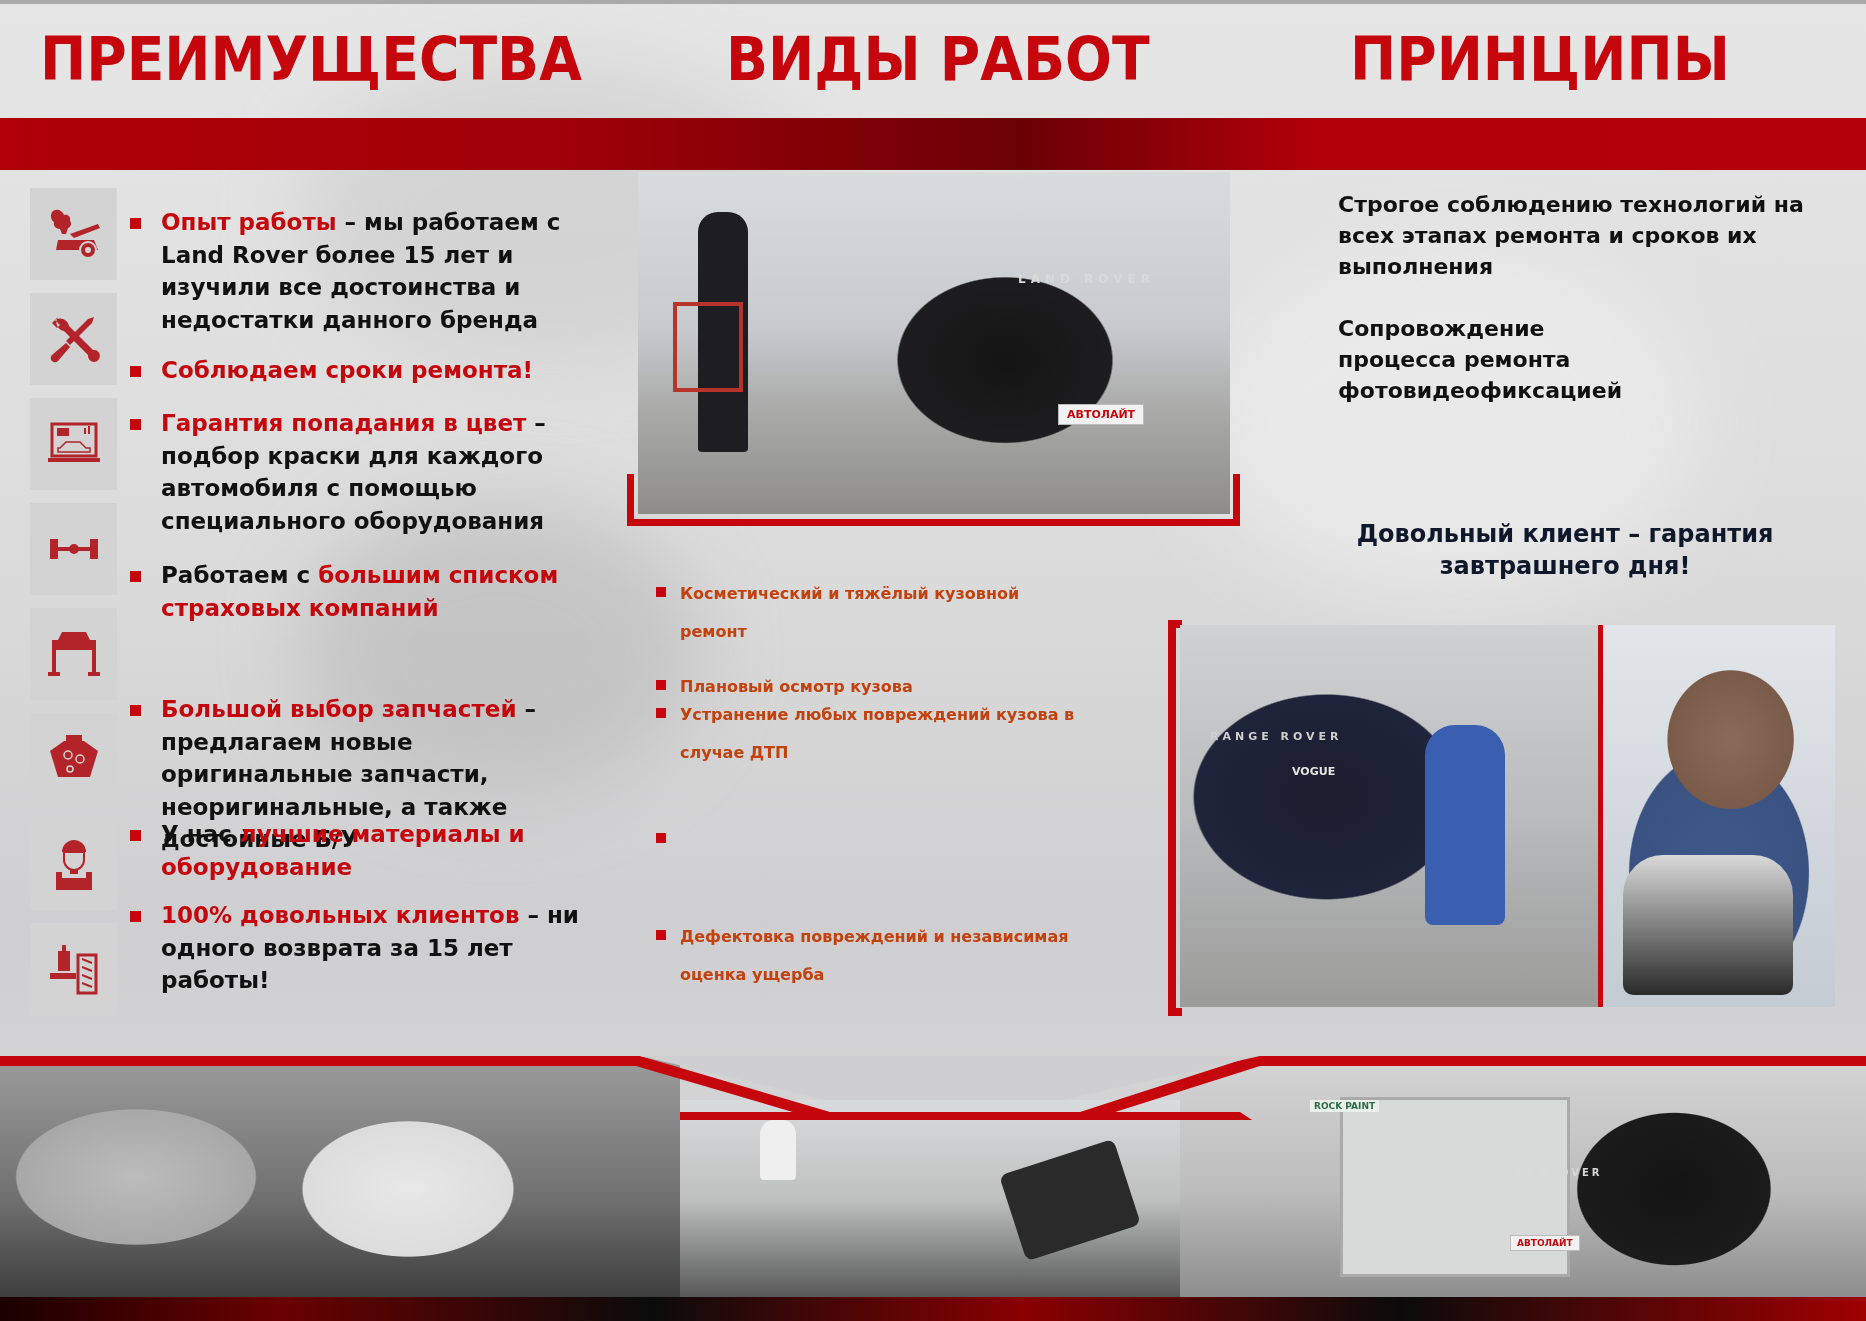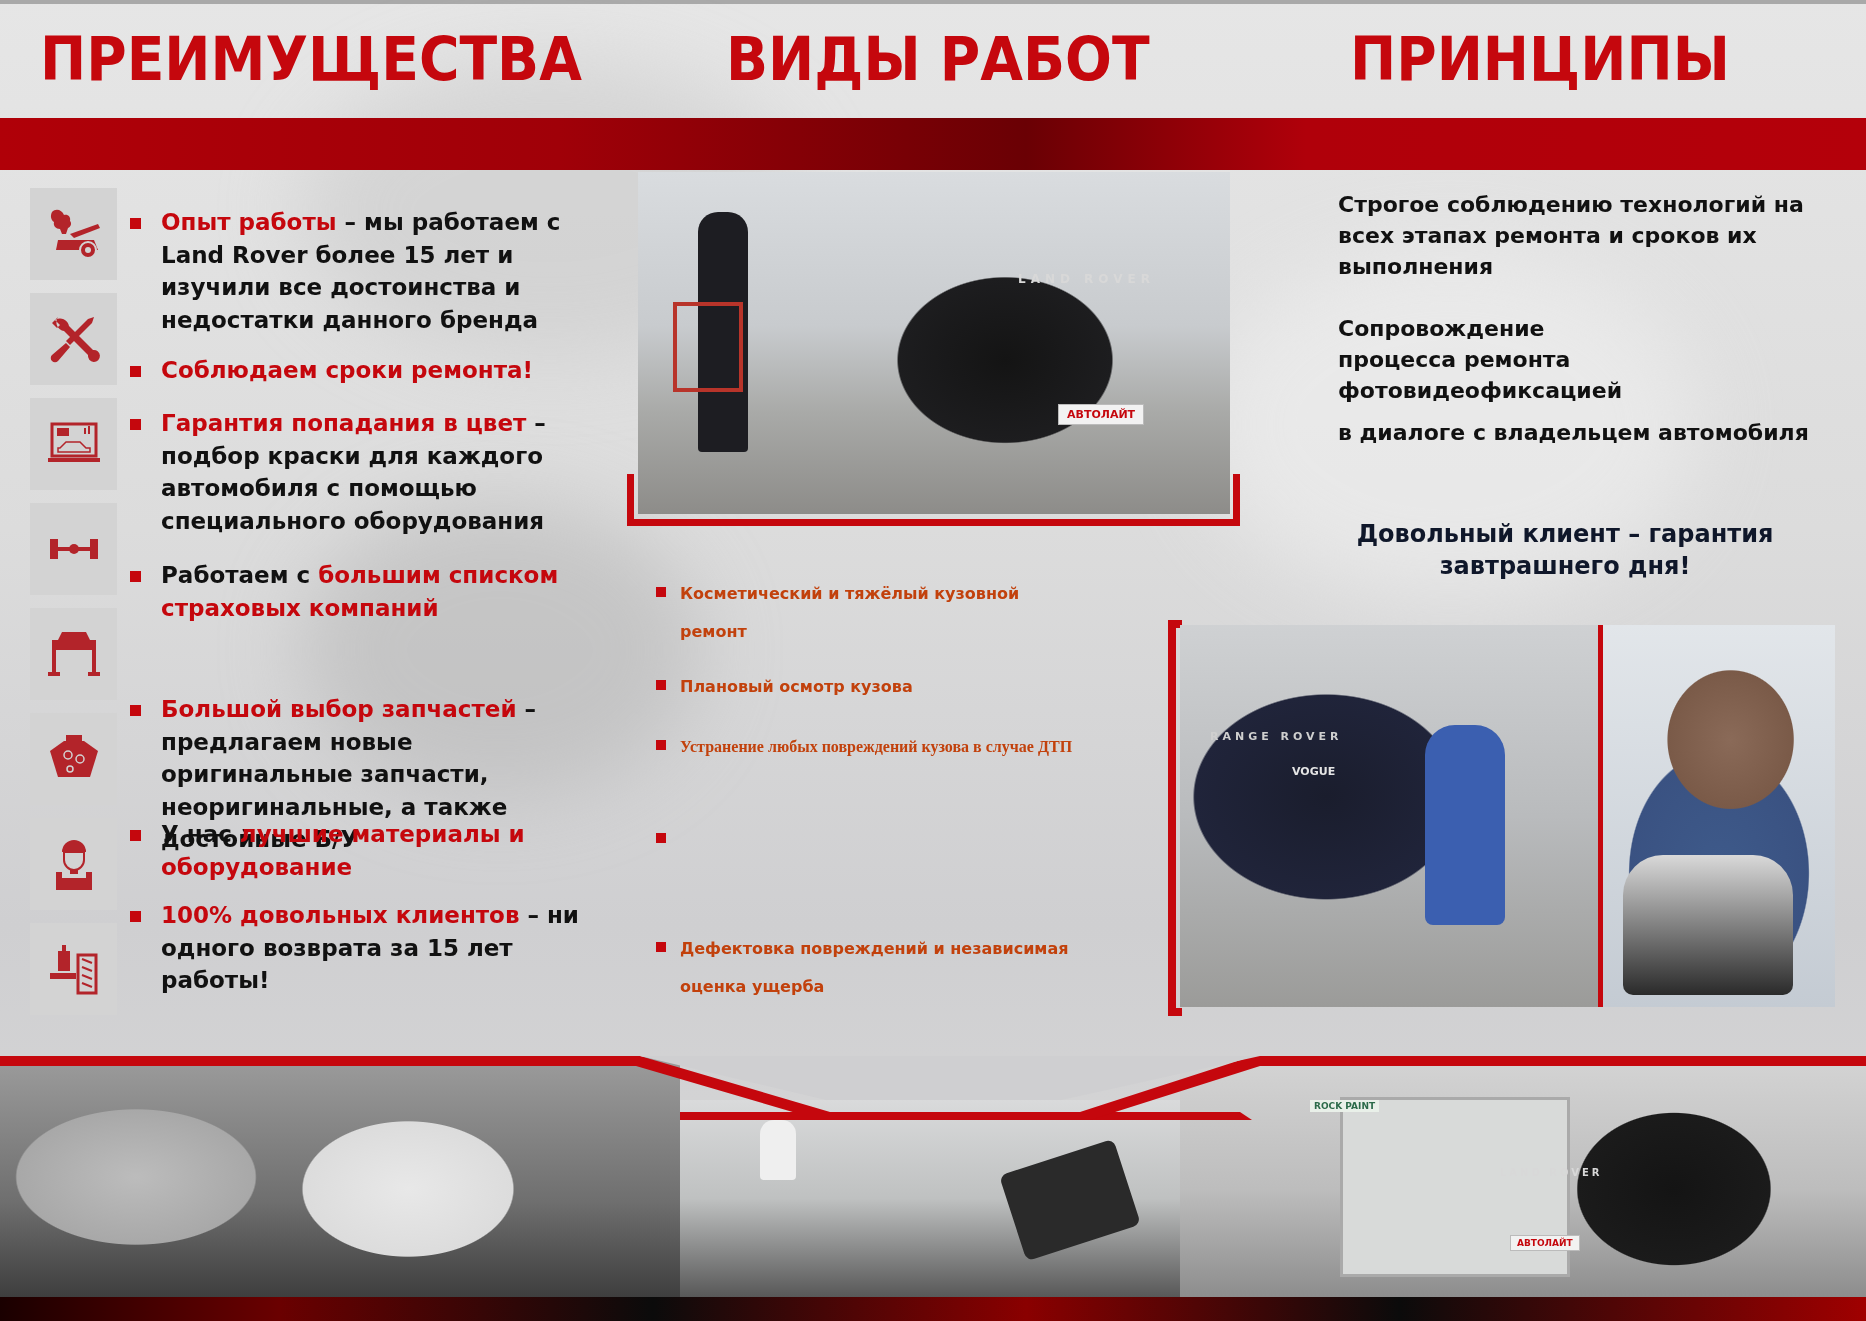--- a/index.html
+++ b/index.html
@@ -237,38 +237,37 @@
 <div class="red-frame-main"></div>
 
 <div class="svc-item" style="top:575px;">
   <span class="bullet"></span>
   <div class="adv-text" style="width:380px;">Косметический и тяжёлый кузовной ремонт</div>
 </div>
 <div class="svc-item" style="top:668px;">
   <span class="bullet"></span>
   <div class="adv-text">Плановый осмотр кузова</div>
 </div>
-<div class="svc-item" style="top:728px;font-family:Liberation Serif, serif;">
+<div class="svc-item" style="top:696px;">
   <span class="bullet"></span>
   <div class="adv-text" style="width:480px;">Устранение любых повреждений кузова в случае ДТП</div>
 </div>
 <div class="svc-item" style="top:821px;">
   <span class="bullet"></span>
 </div>
-<div class="svc-item" style="top:918px;margin-top:12px;">
+<div class="svc-item" style="top:918px;">
   <span class="bullet"></span>
   <div class="adv-text" style="width:440px;">Дефектовка повреждений и независимая оценка ущерба</div>
 </div>
 
 <div class="principle" style="top:189px;width:470px;">Строгое соблюдению технологий на всех этапах ремонта и сроков их выполнения</div>
 <div class="principle" style="top:313px;width:400px;">
   <div style="width:330px;">Сопровождение процесса ремонта фотовидеофиксацией</div>
 </div>
 <div class="principle" style="top:417px;">
-  <div>в диалоге с владельцем автомобиля</div>
 </div>
 <div class="slogan">Довольный клиент – гарантия завтрашнего дня!</div>
 
 <div class="photo-pair-frame"></div>
 <div class="photo photo-left">
   <div class="car-badge" style="left:30px;top:105px;color:#cfcfcf;font-size:11px;letter-spacing:4px;">RANGE ROVER</div>
   <div class="car-badge" style="left:112px;top:140px;color:#e5e5e5;font-size:11px;letter-spacing:0;">VOGUE</div>
   <div style="position:absolute;left:245px;top:100px;width:80px;height:200px;background:#3b5fb0;border-radius:30px 30px 8px 8px;"></div>
 </div>
 <div class="photo-divider"></div>

